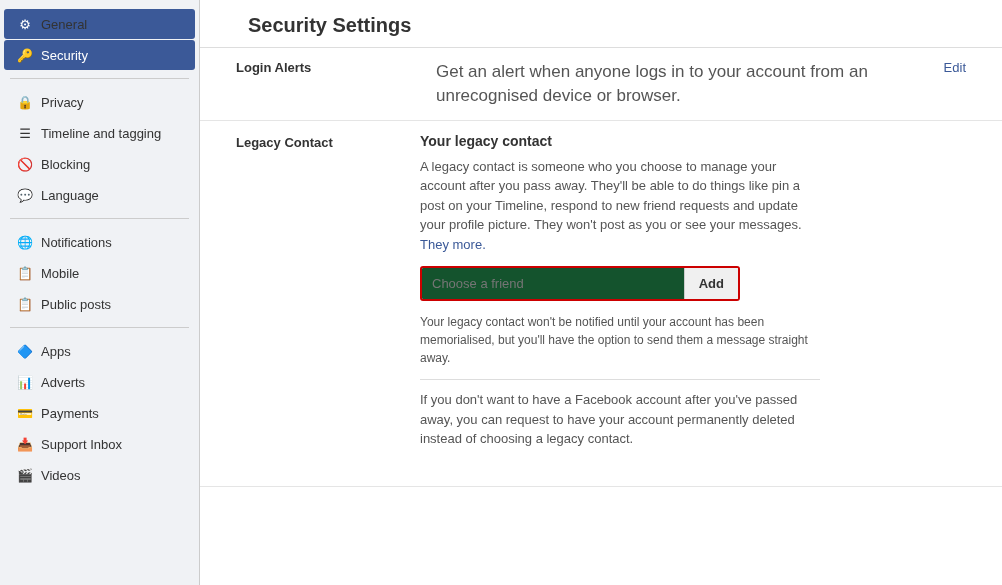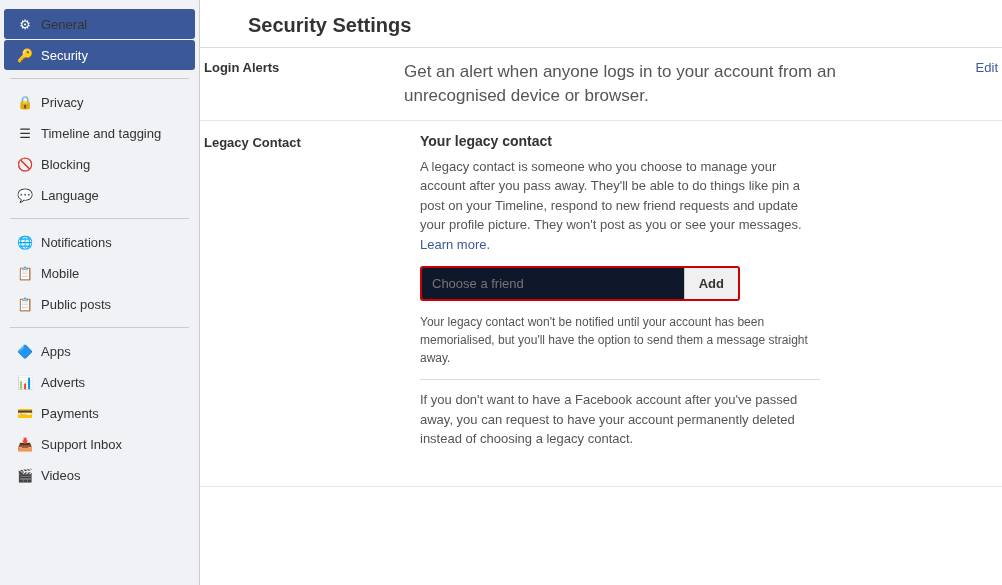--- a/index.html
+++ b/index.html
@@ -72,21 +72,21 @@
       margin-left: 28px;
     }
     .settings-table {
       width: 100%;
       border-collapse: collapse;
     }
     .settings-row {
       border-bottom: 1px solid #e5e5e5;
     }
     .settings-row td {
-      padding: 12px 4px;
+      padding: 12px 36px;
       vertical-align: top;
     }
     .settings-label {
       width: 200px;
       font-weight: bold;
       font-size: 13px;
       color: #333;
       white-space: nowrap;
     }
     .settings-desc {
@@ -136,21 +136,21 @@
       margin-bottom: 12px;
       overflow: hidden;
     }
     .friend-input {
       flex: 1;
       border: none;
       outline: none;
       padding: 8px 10px;
       font-size: 13px;
       color: #999;
-      background: #0f172a;
+      background: #14532d;
     }
     .add-button {
       background: #f0f0f0;
       border: none;
       border-left: 1px solid #ccc;
       padding: 8px 14px;
       font-size: 13px;
       color: #333;
       cursor: pointer;
       font-weight: bold;
@@ -268,21 +268,21 @@
 
 
 
 
         <tr class="settings-row legacy-expanded">
           <td class="settings-label" style="vertical-align:top;padding-top:14px;">Legacy Contact</td>
           <td colspan="2" style="padding: 12px 20px 16px 20px;">
             <div class="legacy-title">Your legacy contact</div>
             <div class="legacy-body-text">
               <span>A legacy contact is someone who you choose to manage your account after you pass away. They'll be able to do things like pin a post on your Timeline, respond to new friend requests and update your profile picture. They won't post as you or see your messages.</span>
-              <a class="learn-more">Learn more.</a>
+              <a class="learn-more">They more.</a>
             </div>
             <div class="friend-input-box">
               <input class="friend-input" type="text" placeholder="Choose a friend" style="">
               <button class="add-button">Add</button>
             </div>
             <div class="legacy-note">Your legacy contact won't be notified until your account has been memorialised, but you'll have the option to send them a message straight away.</div>
             <hr class="legacy-divider">
             <div class="legacy-deletion-note">If you don't want to have a Facebook account after you've passed away, you can request to have your account permanently deleted instead of choosing a legacy contact.</div>
             
             <br>

